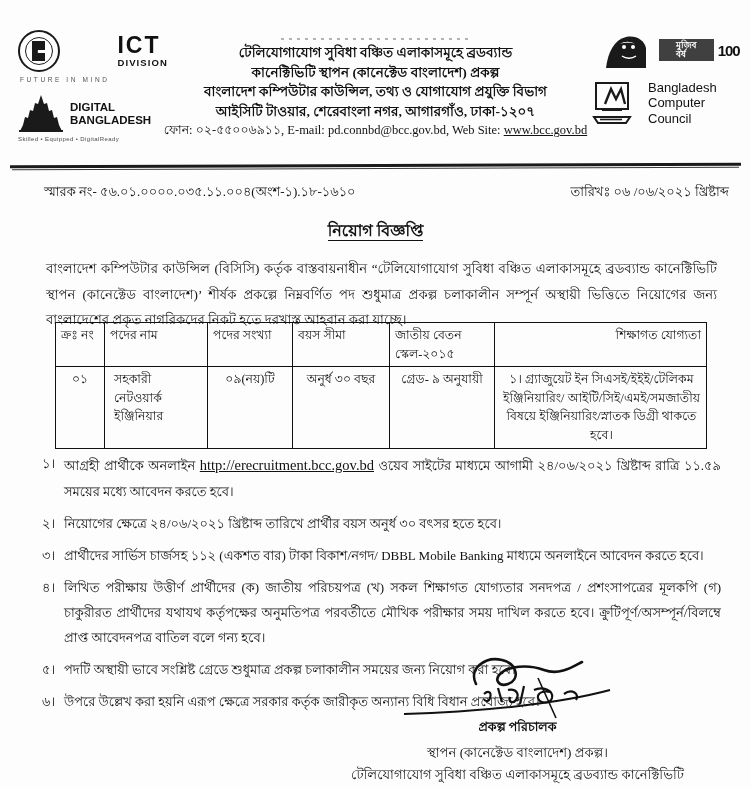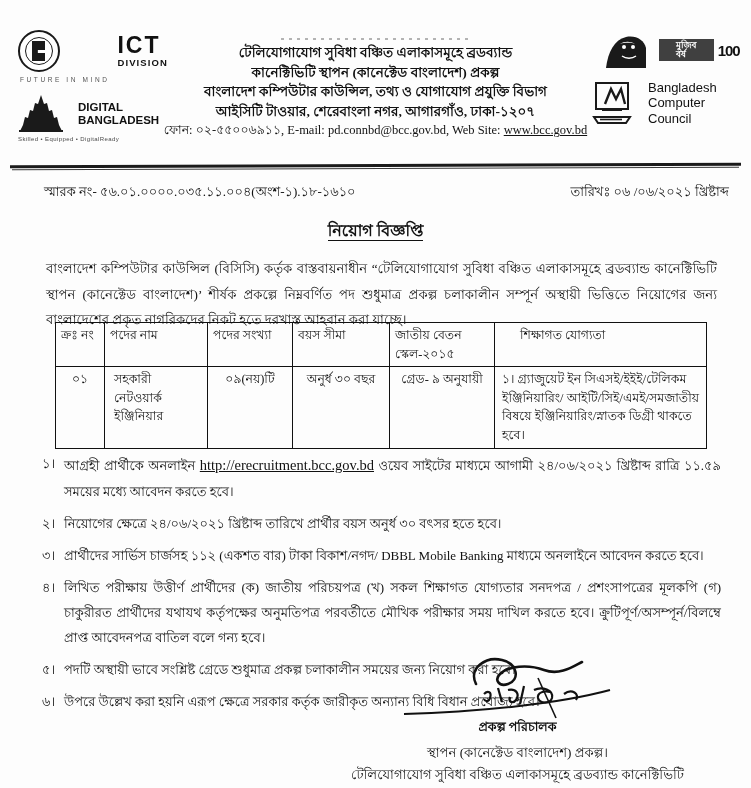--- a/index.html
+++ b/index.html
@@ -64,21 +64,21 @@
   }
   .ict-word .big { font-size: 23px; letter-spacing: 2px; display: block; }
   .ict-word .small { font-size: 9.5px; letter-spacing: 1.1px; display: block; margin-top: 1px; }
   .ict-tag {
     font-family: "Liberation Sans", sans-serif;
     font-size: 6.5px; letter-spacing: 2.6px; color: #555;
     margin: 4px 0 0 2px;
   }
 
   
-  .db-lockup { display: flex; align-items: center; gap: 14px; margin-top: 11px; }
+  .db-lockup { display: flex; align-items: center; gap: 6px; margin-top: 11px; }
   .db-mark { width: 46px; height: 40px; flex: none; }
   .db-word {
     font-family: "Liberation Sans", sans-serif;
     font-weight: bold; font-size: 11.5px; line-height: 1.12;
   }
   .db-tag {
     font-family: "Liberation Sans", sans-serif;
     font-size: 6px; letter-spacing: .4px; color: #4a4a4a;
     margin: 2px 0 0 0;
   }
@@ -184,24 +184,24 @@
     border-collapse: collapse;
     font-size: 12.4px;
   }
   table.jobs th, table.jobs td {
     border: 1px solid #111;
     padding: 3px 5px;
     vertical-align: top;
     line-height: 1.5;
   }
   table.jobs th { font-weight: normal; text-align: left; }
-  table.jobs th.q, table.jobs td.q { text-align: left; padding-left: 25px; }
+  table.jobs th.q, table.jobs td.q { text-align: right; padding-left: 25px; }
   table.jobs td { text-align: center; }
   table.jobs td.name { text-align: left; padding-left: 9px; }
-  table.jobs td.q { text-align: left; padding-left: 7px; margin-left: 11px; }
+  table.jobs td.q { text-align: center; padding-left: 7px; margin-left: 11px; }
   .c-sl { width: 38px; }
   .c-name { width: 92px; }
   .c-num { width: 74px; }
   .c-age { width: 86px; }
   .c-scale { width: 94px; }
 
   
   .clauses {
     position: absolute;
     left: 42px; right: 30px; top: 452px;

